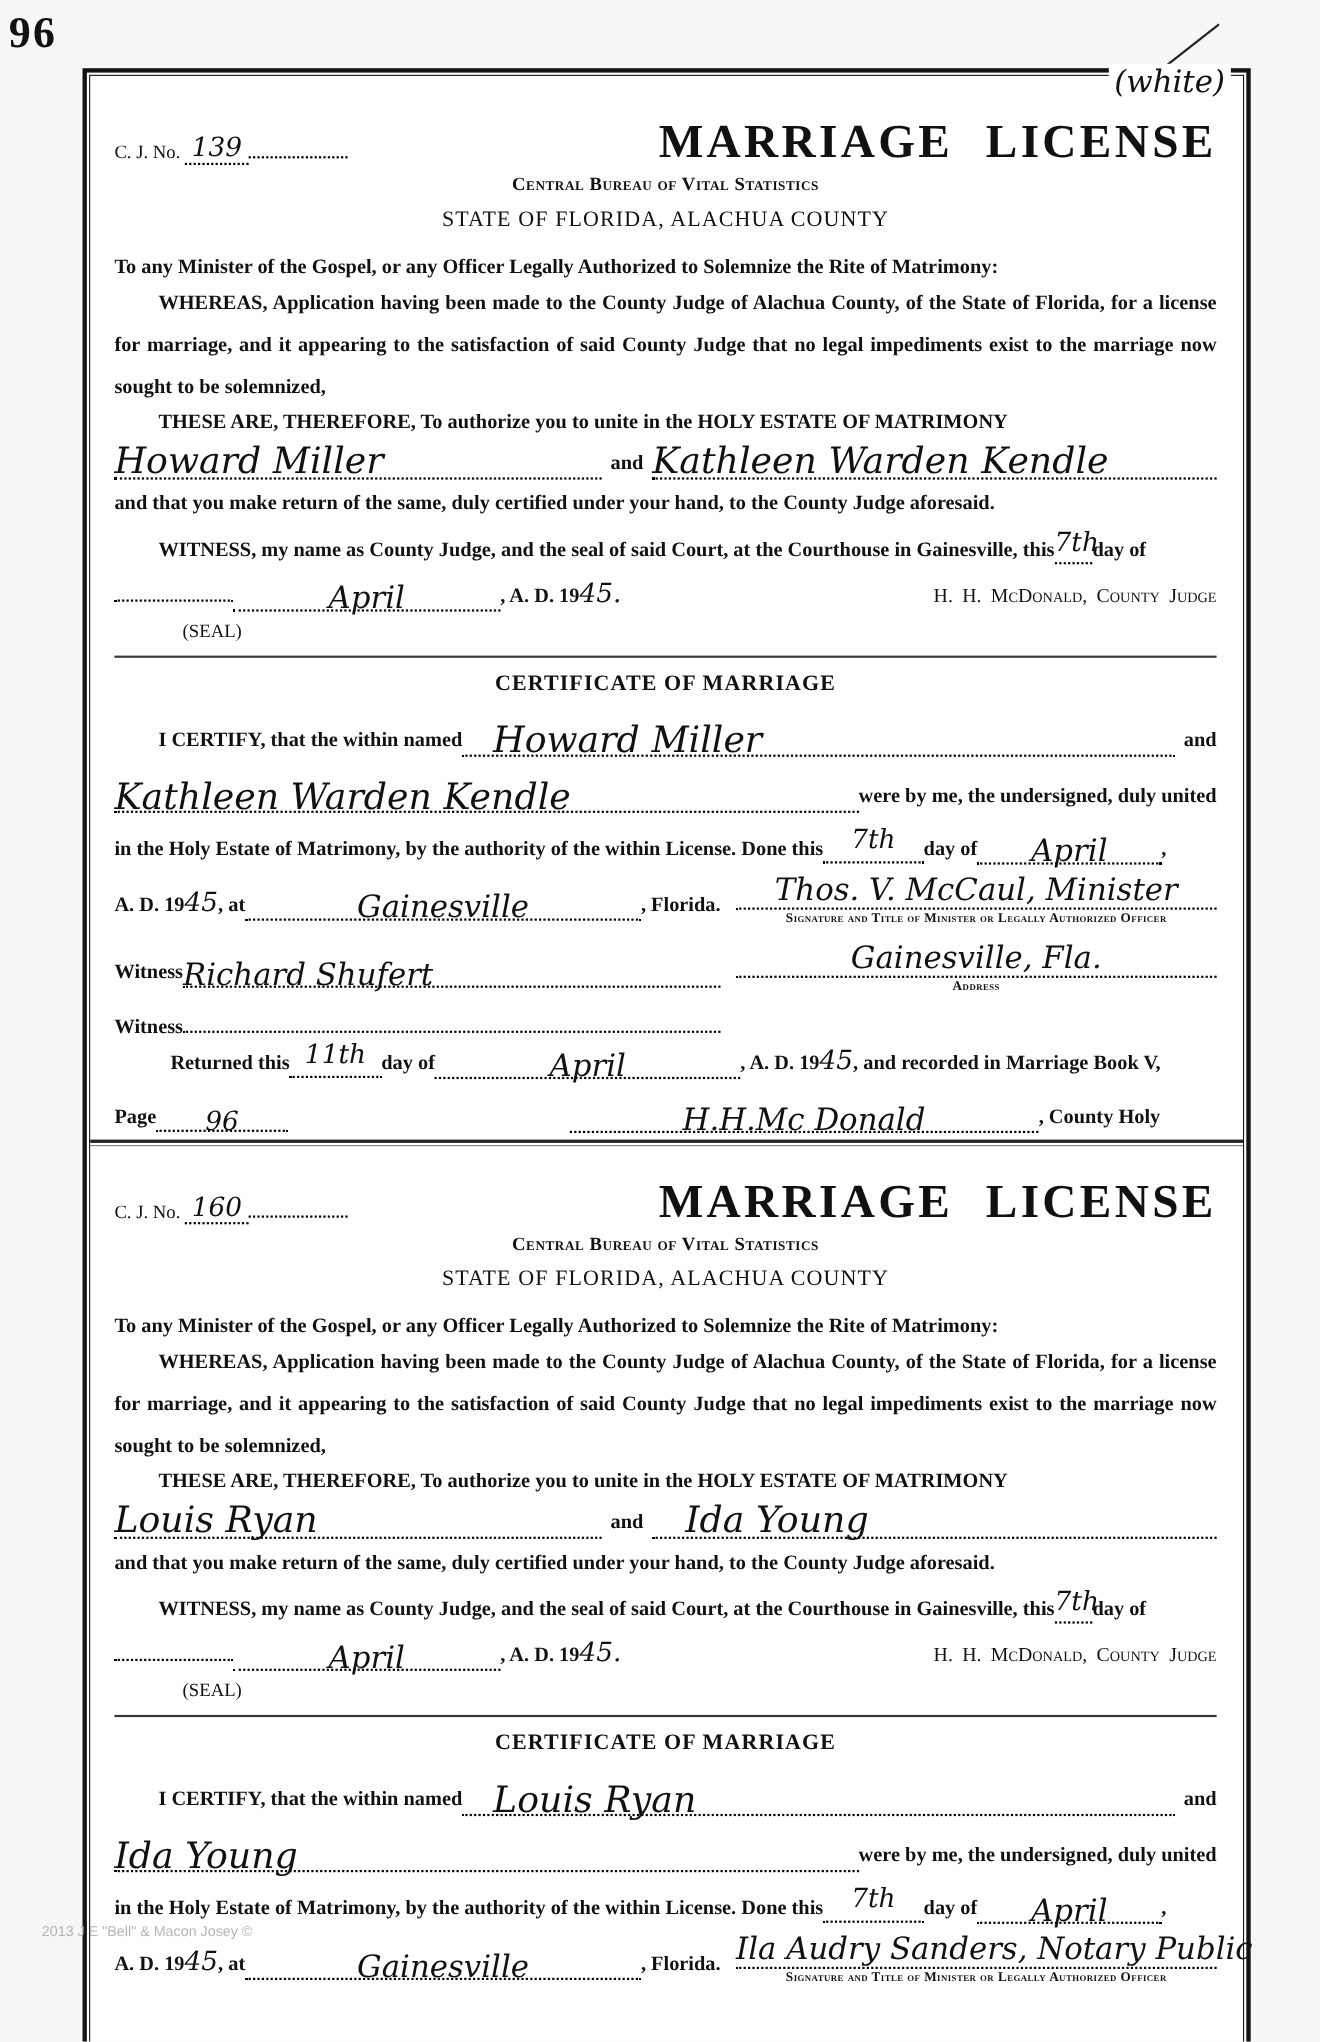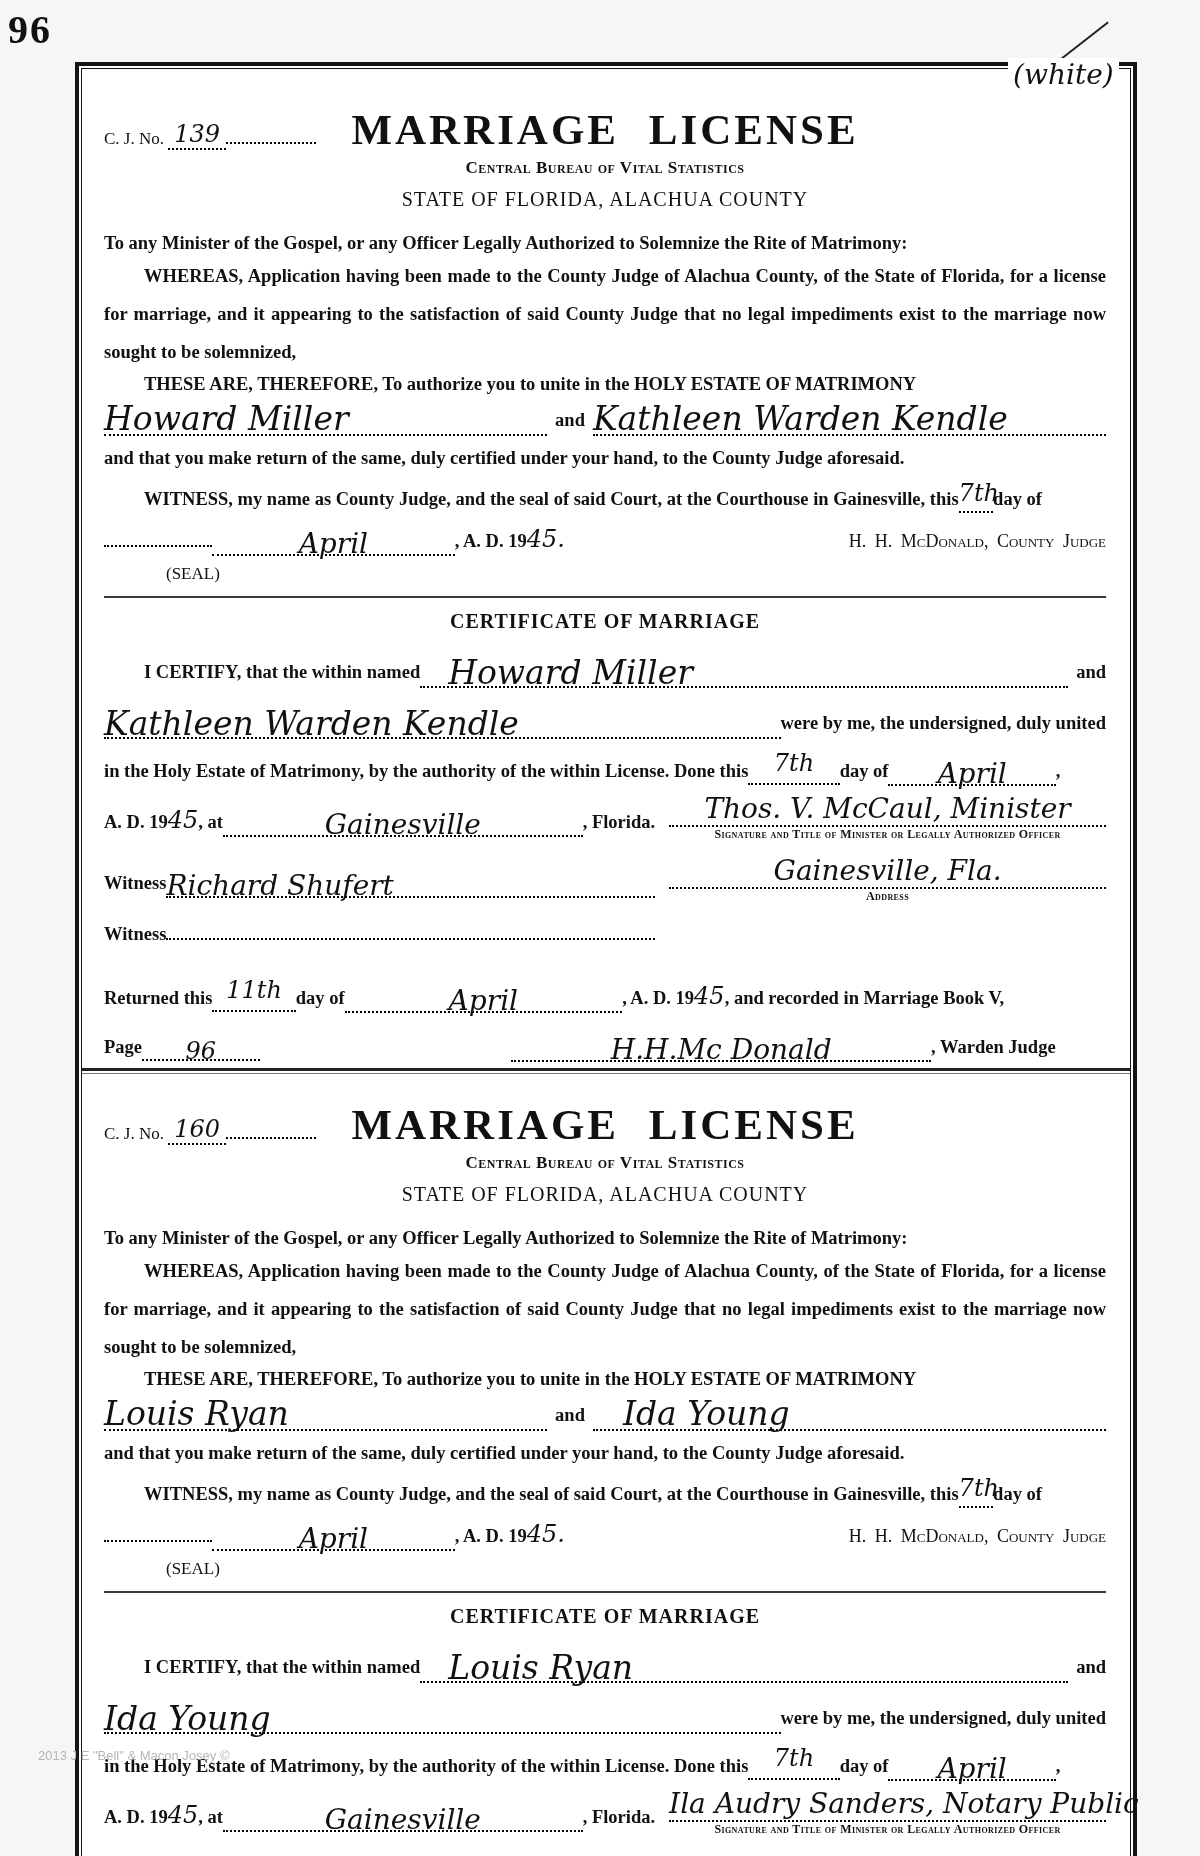--- a/index.html
+++ b/index.html
@@ -17,21 +17,21 @@
   .hw { font-family:"DejaVu Serif","Liberation Serif",serif; font-style:italic; font-weight:400; white-space:nowrap; }
   .hw-xl { font-size:33px; }
   .hw-lg { font-size:28px; }
   .hw-md { font-size:24px; }
   .sc { font-variant:small-caps; }
 
   .hdr { position:relative; margin-top:26px; }
   .cj { position:absolute; left:0; bottom:4px; font-size:17px; }
   .cj .dots { display:inline-block; width:90px; border-bottom:2px dotted #000; }
   .cj .hw-md { position:relative; top:-2px; border-bottom:2px dotted #000; padding:0 6px; }
-  .title { text-align:center; font-size:43px; font-weight:bold; letter-spacing:3px; word-spacing:16px; }
+  .title { text-align:right; font-size:43px; font-weight:bold; letter-spacing:3px; word-spacing:16px; }
   .subtitle { text-align:center; font-size:17px; font-weight:bold; margin-top:4px; letter-spacing:0.5px; }
   .stateline { text-align:center; font-size:20px; margin-top:10px; letter-spacing:1px; }
   .body-p { font-size:18.5px; font-weight:bold; }
   .salutation { margin-top:22px; }
   .whereas { margin-top:4px; line-height:2.05; text-indent:40px; text-align:justify; }
   .these { margin-top:2px; text-indent:40px; }
 
   .row { display:flex; align-items:baseline; }
   .fill { flex:1; border-bottom:2px dotted #000; min-width:20px; position:relative; }
   .onln { position:relative; top:6px; }
@@ -47,21 +47,21 @@
   .cert-title { text-align:center; font-size:20px; font-weight:bold; letter-spacing:1px; margin-top:12px; }
 
   .cols { display:flex; margin-top:6px; }
   .col-l { width:55%; }
   .col-r { width:45%; }
   .cap { font-size:12px; font-weight:bold; text-align:center; letter-spacing:0.4px; }
   .sigline { border-bottom:2px dotted #000; text-align:center; }
   .wit { margin-top:20px; }
   .lbl18 { font-size:18.5px; font-weight:bold; }
 
-  .returned { margin-top:33px; }
+  .returned { margin-top:1px;justify-content:center; }
   .pagerow { margin-top:14px; }
   .sep-note { text-align:right; padding-right:14px; font-size:22px; margin-top:6px; }
   .form-sep { border-top:3.5px solid #222; border-bottom:1px solid #777; height:6px; margin:6px -24px 0 -22px; }
 </style>
 </head>
 <body>
 
 <div class="page-num">96</div>
 <div class="pen-slash"></div>
 <div class="corner-note hw">(white)</div>
@@ -167,21 +167,21 @@
       <span class="lbl18">, A. D. 19</span>
       <span class="hw hw-md">45</span>
       <span class="lbl18">, and recorded in Marriage Book V,</span>
     </div>
 
     <div class="row pagerow">
       <span class="lbl18">Page</span>
       <span class="fill" style="flex:0.14;text-align:center"><span class="hw hw-md onln">96</span></span>
       <span style="flex:0.3"></span>
       <span class="fill" style="flex:0.5;text-align:center"><span class="hw hw-lg onln">H.H.Mc Donald</span></span>
-      <span class="lbl18">, Warden Judge</span>
+      <span class="lbl18">, County Holy</span>
     </div>
   </section>
 
   <div class="form-sep"></div>
 
   <section>
     <div class="hdr">
       <div class="cj">
         <span>C. J. No.</span>
         <span class="hw hw-md">160</span><span class="dots"></span>

